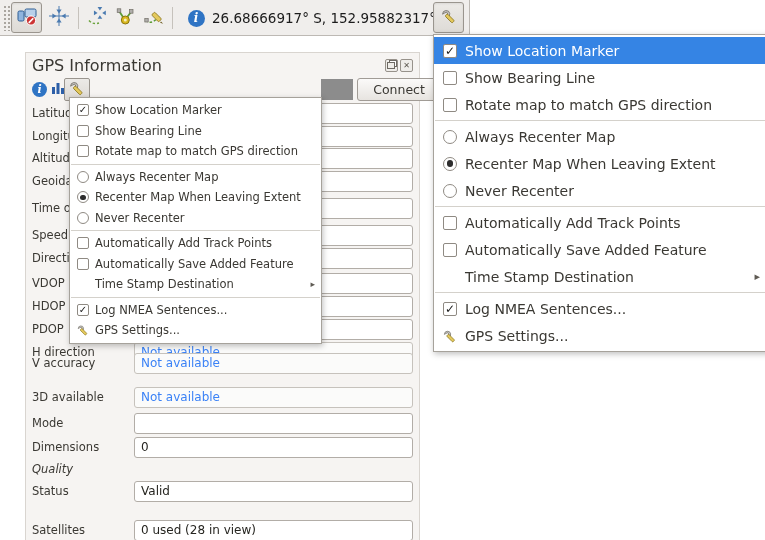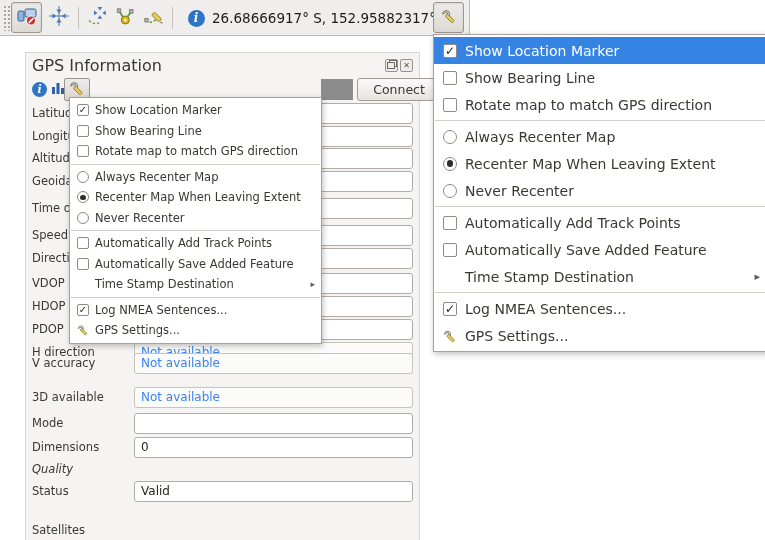--- a/index.html
+++ b/index.html
@@ -278,20 +278,21 @@
       </div>
       <div class="frow" style="top: 406px; font-style: italic;">
         <span class="flabel">Quality</span>
       </div>
       <div class="frow" style="top: 428px;">
         <span class="flabel">Status</span>
         <div class="finput">Valid</div>
       </div>
       <div class="frow" style="top: 451px; margin-top: 16px;">
         <span class="flabel">Satellites</span>
+        <div class="finput">0 used (28 in view)</div>
       </div>
     </div>
 </div>
 
 <div class="menu menu-small">
     <div class="mitem">
       <span class="mico chk">✓</span>
       <span class="mlabel">Show Location Marker</span>
     </div>
     <div class="mitem">

